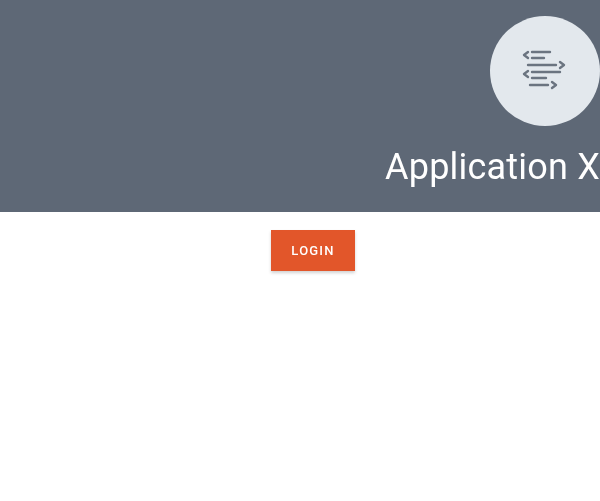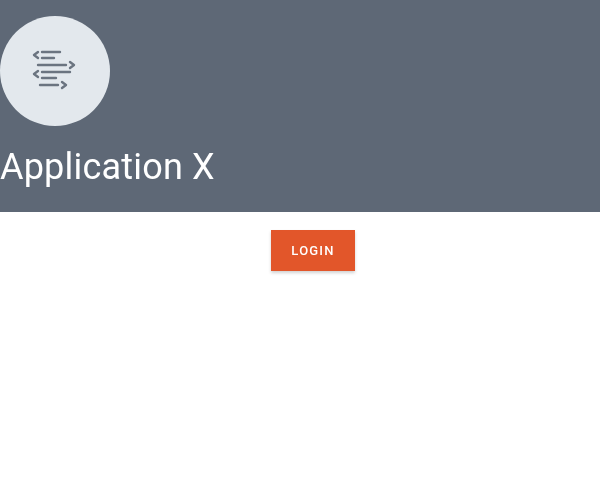--- a/index.html
+++ b/index.html
@@ -9,21 +9,21 @@
       font-family: -apple-system, BlinkMacSystemFont, "Segoe UI", Roboto, "Helvetica Neue", Arial, sans-serif;
       background: #ffffff;
       overflow: hidden;
     }
     .hero {
       background: #5e6876;
       width: 100%;
       height: 212px;
       display: flex;
       flex-direction: column;
-      align-items: flex-start;
+      align-items: flex-end;
       padding-top: 10px;
     }
     .logo-circle {
       width: 110px;
       height: 110px;
       border-radius: 50%;
       background: #e3e8ed;
       display: flex;
       align-items: center;
       justify-content: center;

